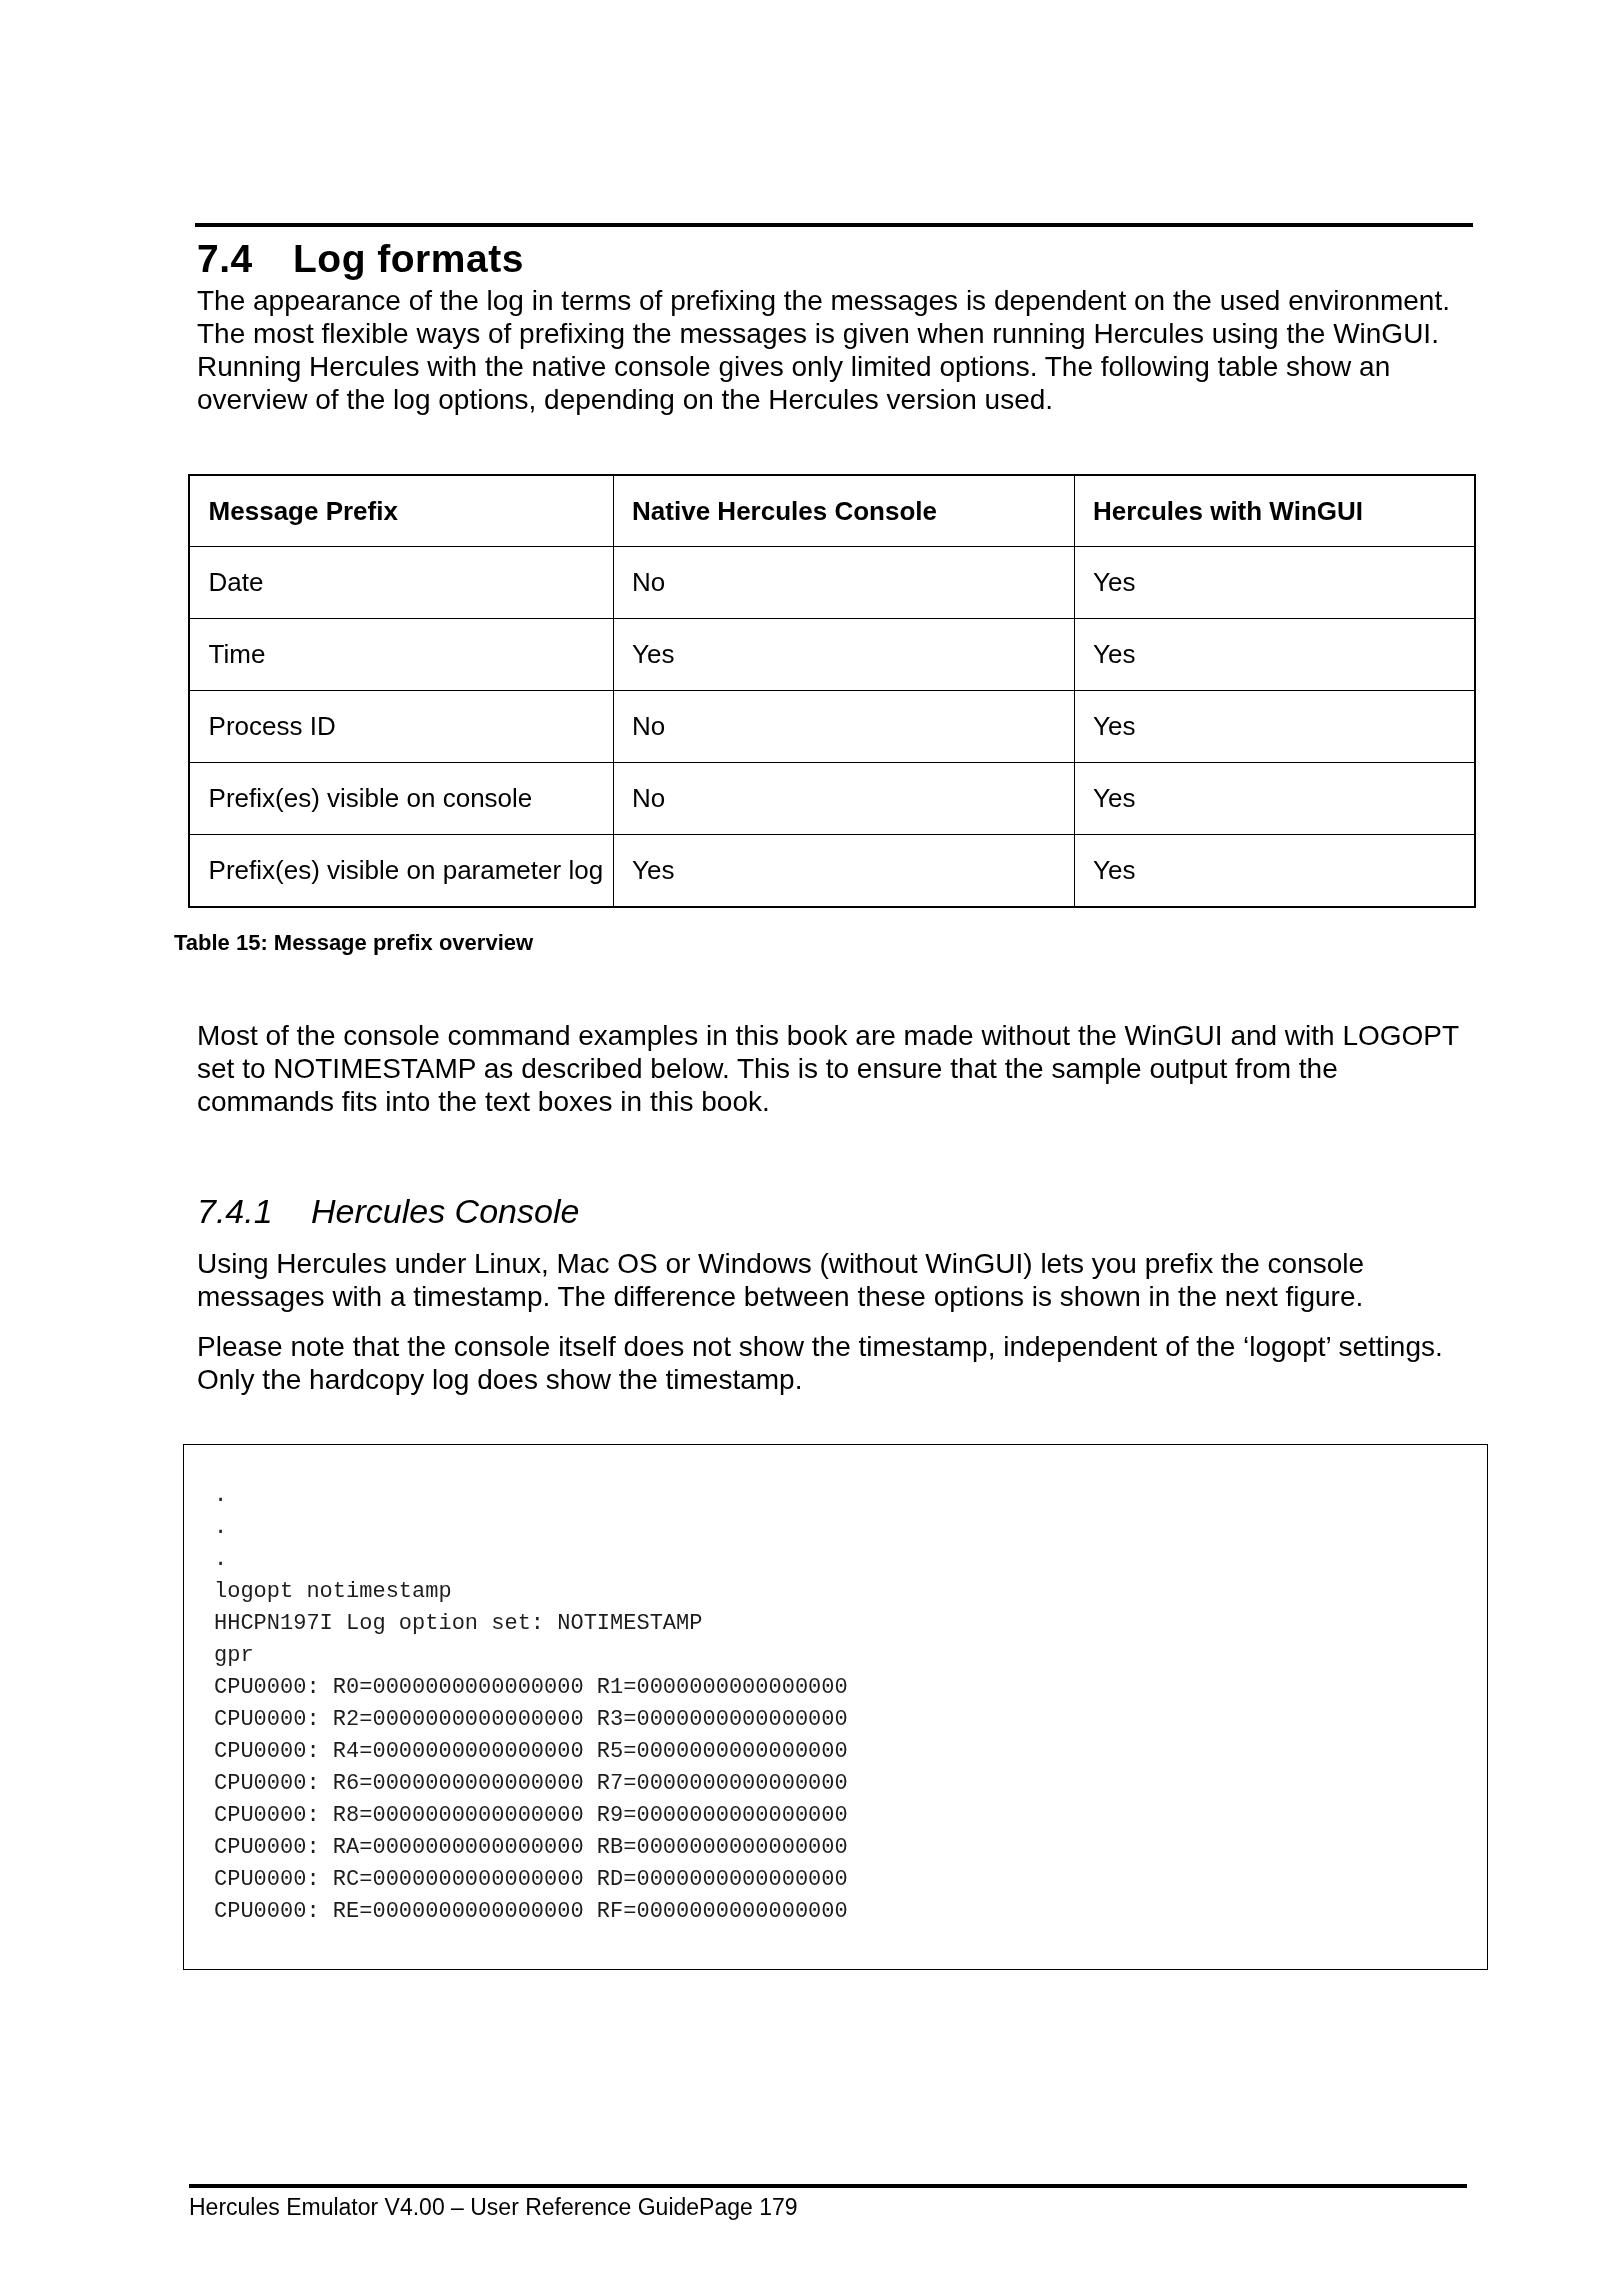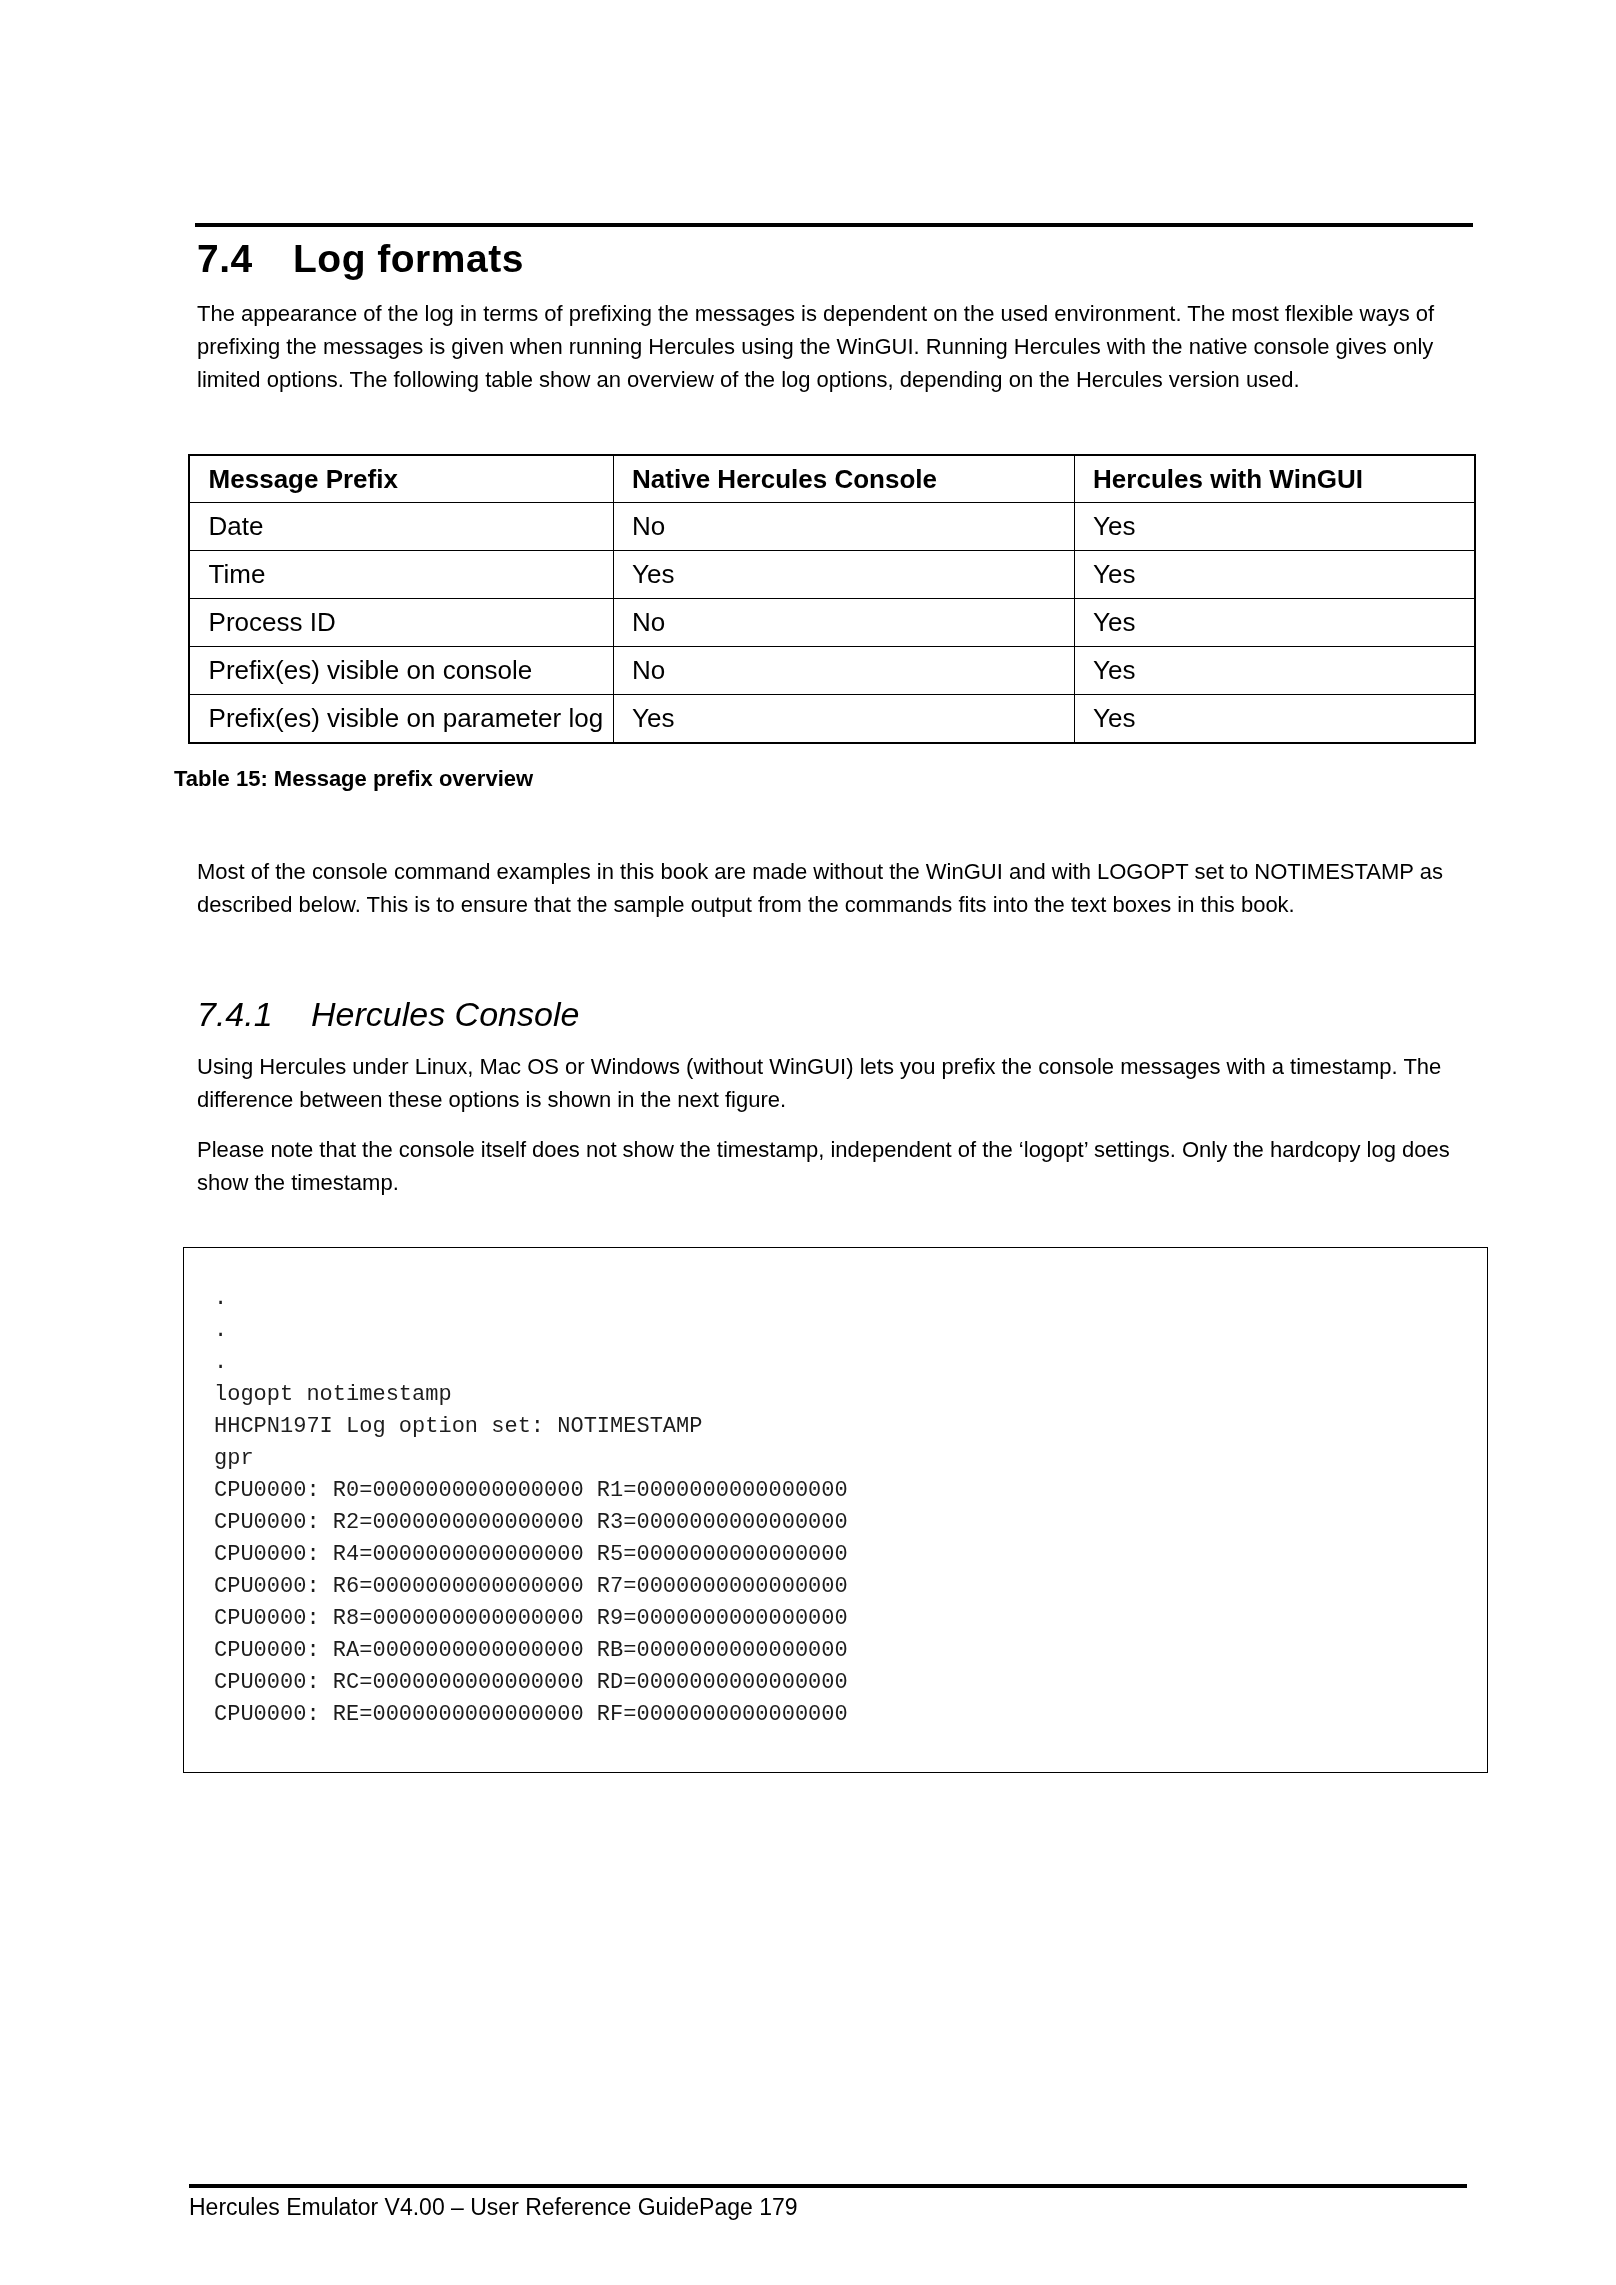--- a/index.html
+++ b/index.html
@@ -28,34 +28,34 @@
     font-size: 39px;
     line-height: 45px;
     font-weight: bold;
     letter-spacing: 0.5px;
   }
   h1 .sec-num {
     display: inline-block;
     width: 96px;
   }
   p.body-par {
-    margin: 16px 0 0 191px;
+    margin: 3px 0 0 191px;
     width: 1279px;
-    font-size: 22px;
+    font-size: 28px;
     line-height: 33px;
   }
   table.prefix-table {
     border-collapse: collapse;
     margin: 58px 0 0 182px;
     table-layout: fixed;
   }
   table.prefix-table th,
   table.prefix-table td {
     border: 1.9px solid #000000;
-    height: 48px;
+    height: 72px;
     vertical-align: middle;
     text-align: left;
     padding: 0 9.3px 0 18.6px;
     font-size: 26px;
     box-sizing: border-box;
   }
   table.prefix-table {
     border: 2.8px solid #000000;
   }
   table.prefix-table th { font-weight: bold; }

